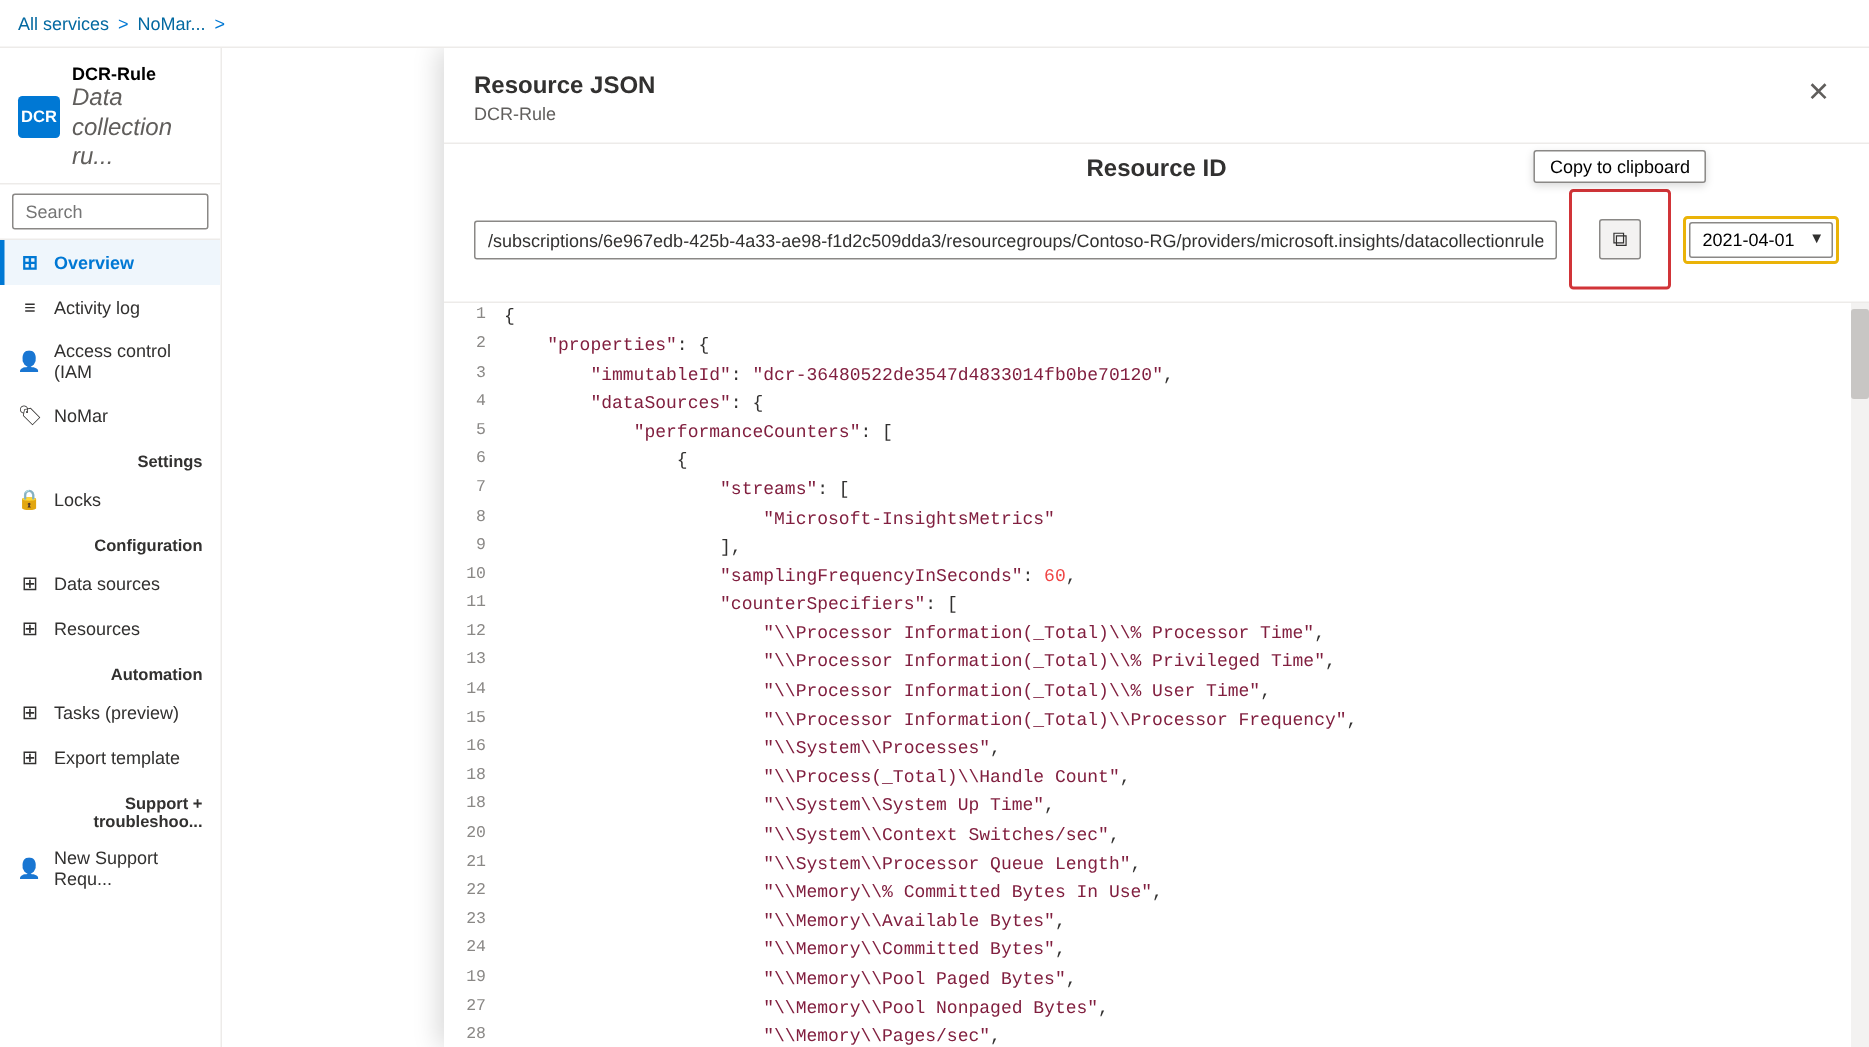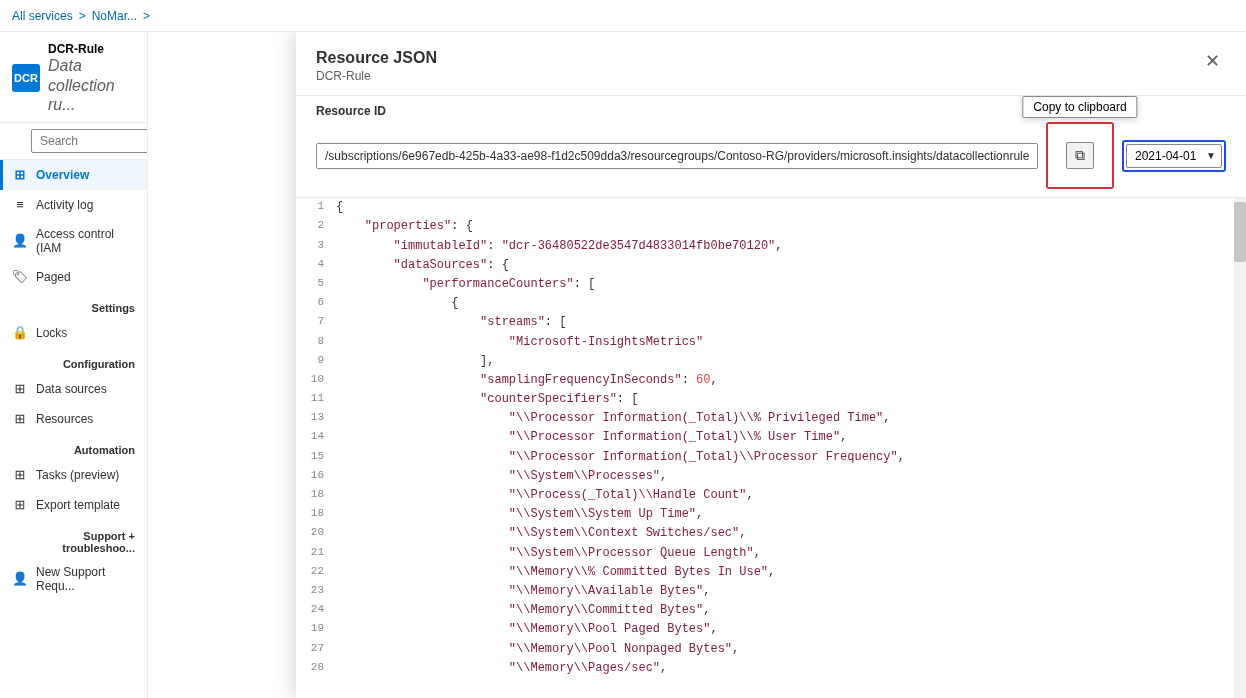--- a/index.html
+++ b/index.html
@@ -72,21 +72,20 @@
       padding: 6px 8px;
       border-bottom: 1px solid #edebe9;
     }
     .sidebar-search input {
       width: 100%;
       padding: 4px 8px;
       border: 1px solid #8a8886;
       border-radius: 2px;
       font-size: 12px;
       outline: none;
-      margin-left: 23px;
     }
 
     .sidebar-nav {
       display: flex;
       flex-direction: column;
       overflow-y: auto;
     }
 
     .sidebar-item {
       display: flex;
@@ -311,21 +310,21 @@
       <div class="sidebar-item">
         <span class="sidebar-icon">≡</span>
         <span>Activity log</span>
       </div>
       <div class="sidebar-item">
         <span class="sidebar-icon">👤</span>
         <span>Access control (IAM</span>
       </div>
       <div class="sidebar-item">
         <span class="sidebar-icon">🏷</span>
-        <span>Paged</span>
+        <span>NoMar</span>
       </div>
 
       <div class="sidebar-section-label">Settings</div>
       <div class="sidebar-item">
         <span class="sidebar-icon">🔒</span>
         <span>Locks</span>
       </div>
 
       <div class="sidebar-section-label">Configuration</div>
       <div class="sidebar-item">
@@ -362,30 +361,30 @@
 
         <div class="panel-header">
           <div class="panel-title-block">
             <div class="panel-title">Resource JSON</div>
             <div class="panel-subtitle">DCR-Rule</div>
           </div>
           <button class="panel-close-btn">✕</button>
         </div>
 
         <div style="padding: 8px 20px; border-bottom: 1px solid #edebe9; display:flex; flex-direction:column; gap:4px;">
-          <div style="font-size:12px; font-weight:600; color:#323130;">Resource ID</div>
+          <div style="font-size:16px; font-weight:600; color:#323130;text-align:center;">Resource ID</div>
           <div style="display:flex; align-items:center; gap:8px;">
             <input type="text" class="resource-id-input" style="flex: 1 1 0%; padding: 5px 8px; border: 1px solid rgb(138, 136, 134); border-radius: 2px; font-size: 12px;" value="/subscriptions/6e967edb-425b-4a33-ae98-f1d2c509dda3/resourcegroups/Contoso-RG/providers/microsoft.insights/datacollectionrules/DCR-Rule">
             <div style="border:2px solid #d13438; border-radius:3px; padding:18px; position:relative; display:flex; align-items:center;">
               <div style="position:absolute; top:-28px; left:50%; transform:translateX(-50%); background:#fff; border:1px solid #8a8886; padding:3px 10px; font-size:12px; white-space:nowrap; box-shadow:0 2px 6px rgba(0,0,0,0.15); border-radius:2px;">Copy to clipboard</div>
               <button class="copy-btn" style="background:#f3f2f1; border:1px solid #8a8886; border-radius:2px; padding:4px 8px; cursor:pointer; font-size:14px; color:#323130;">
                 <span>⧉</span>
               </button>
             </div>
-            <div style="border:2px solid #1d4ed8; border-radius:3px; padding:2px; display:flex; align-items:flex-start;">
+            <div style="border:2px solid #eab308; border-radius:3px; padding:2px; display:flex; align-items:flex-start;">
               <div style="position:relative; display:flex; align-items:center;">
                 <select style="padding:4px 24px 4px 8px; border:1px solid #8a8886; border-radius:2px; font-size:12px; background:#fff; cursor:pointer; appearance:none; -webkit-appearance:none;">
                   <option>2021-04-01</option>
                   <option>2021-03-01</option>
                   <option>2020-12-01</option>
                 </select>
                 <span style="position:absolute; right:6px; pointer-events:none; font-size:10px; color:#323130;">▼</span>
               </div>
             </div>
           </div>
@@ -431,20 +430,24 @@
               </div>
               <div class="json-line">
                 <span class="json-line-num">10</span>
                 <span class="json-line-content">                    <span class="json-key">"samplingFrequencyInSeconds"</span>: <span class="json-number">60</span>,</span>
               </div>
               <div class="json-line">
                 <span class="json-line-num">11</span>
                 <span class="json-line-content">                    <span class="json-key">"counterSpecifiers"</span>: [</span>
               </div>
               <div class="json-line">
+                <span class="json-line-num">12</span>
+                <span class="json-line-content">                        <span class="json-string">"\\Processor Information(_Total)\\% Processor Time"</span>,</span>
+              </div>
+              <div class="json-line">
                 <span class="json-line-num">13</span>
                 <span class="json-line-content">                        <span class="json-string">"\\Processor Information(_Total)\\% Privileged Time"</span>,</span>
               </div>
               <div class="json-line">
                 <span class="json-line-num">14</span>
                 <span class="json-line-content">                        <span class="json-string">"\\Processor Information(_Total)\\% User Time"</span>,</span>
               </div>
               <div class="json-line">
                 <span class="json-line-num">15</span>
                 <span class="json-line-content">                        <span class="json-string">"\\Processor Information(_Total)\\Processor Frequency"</span>,</span>

